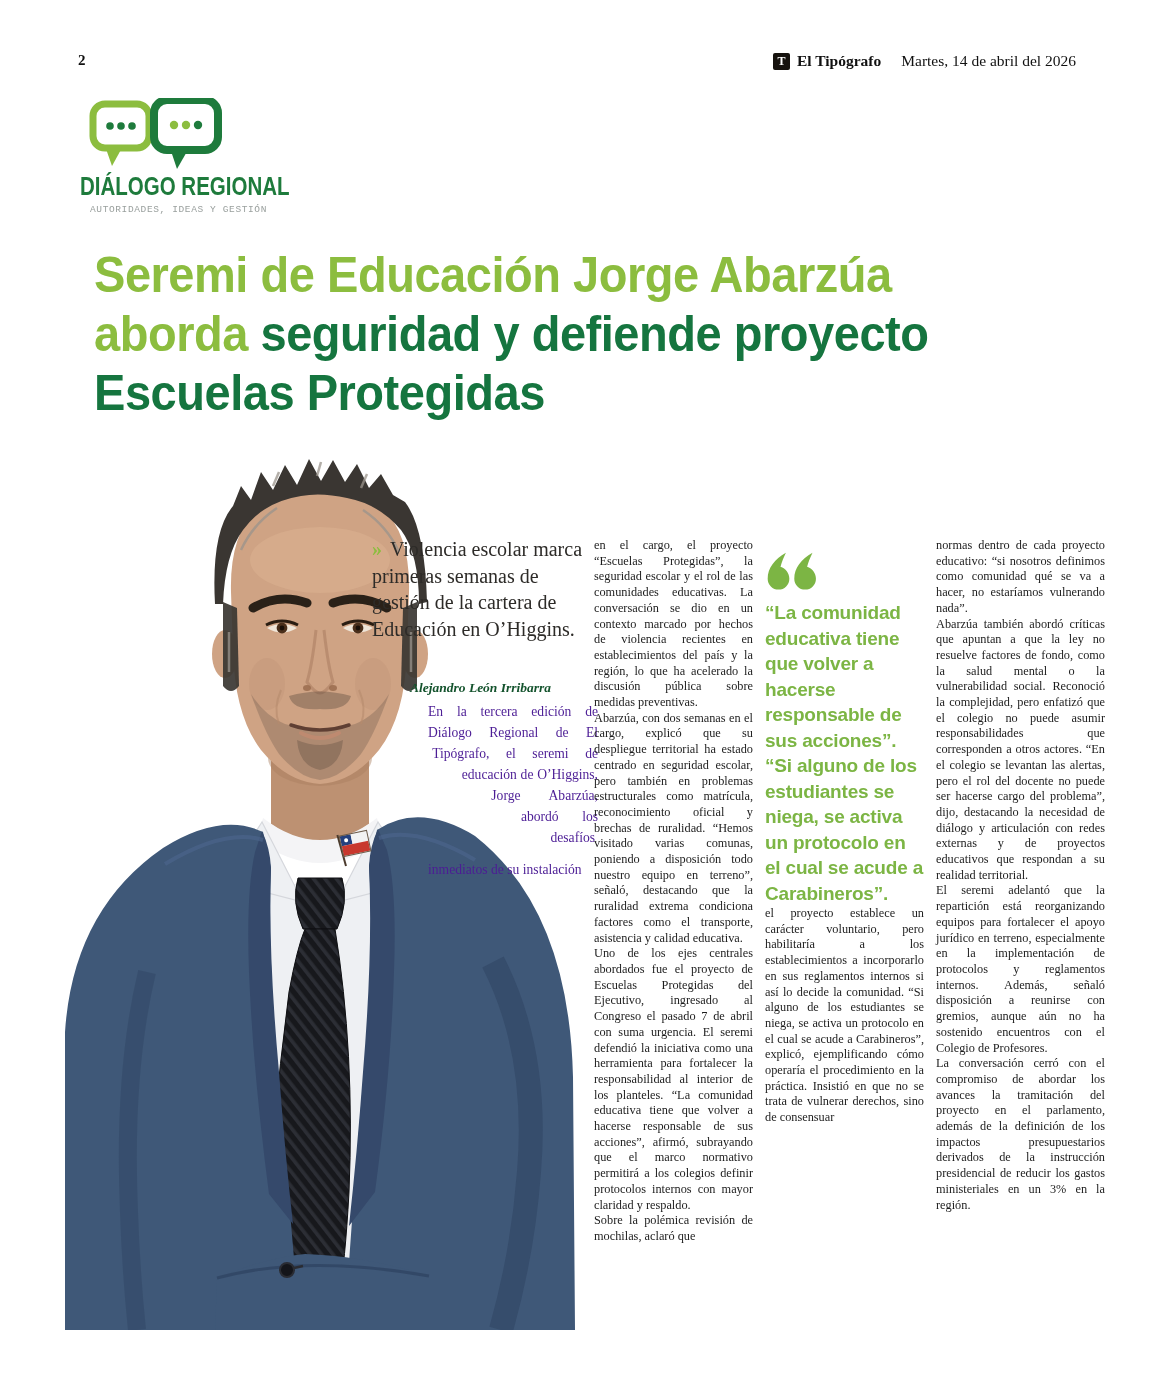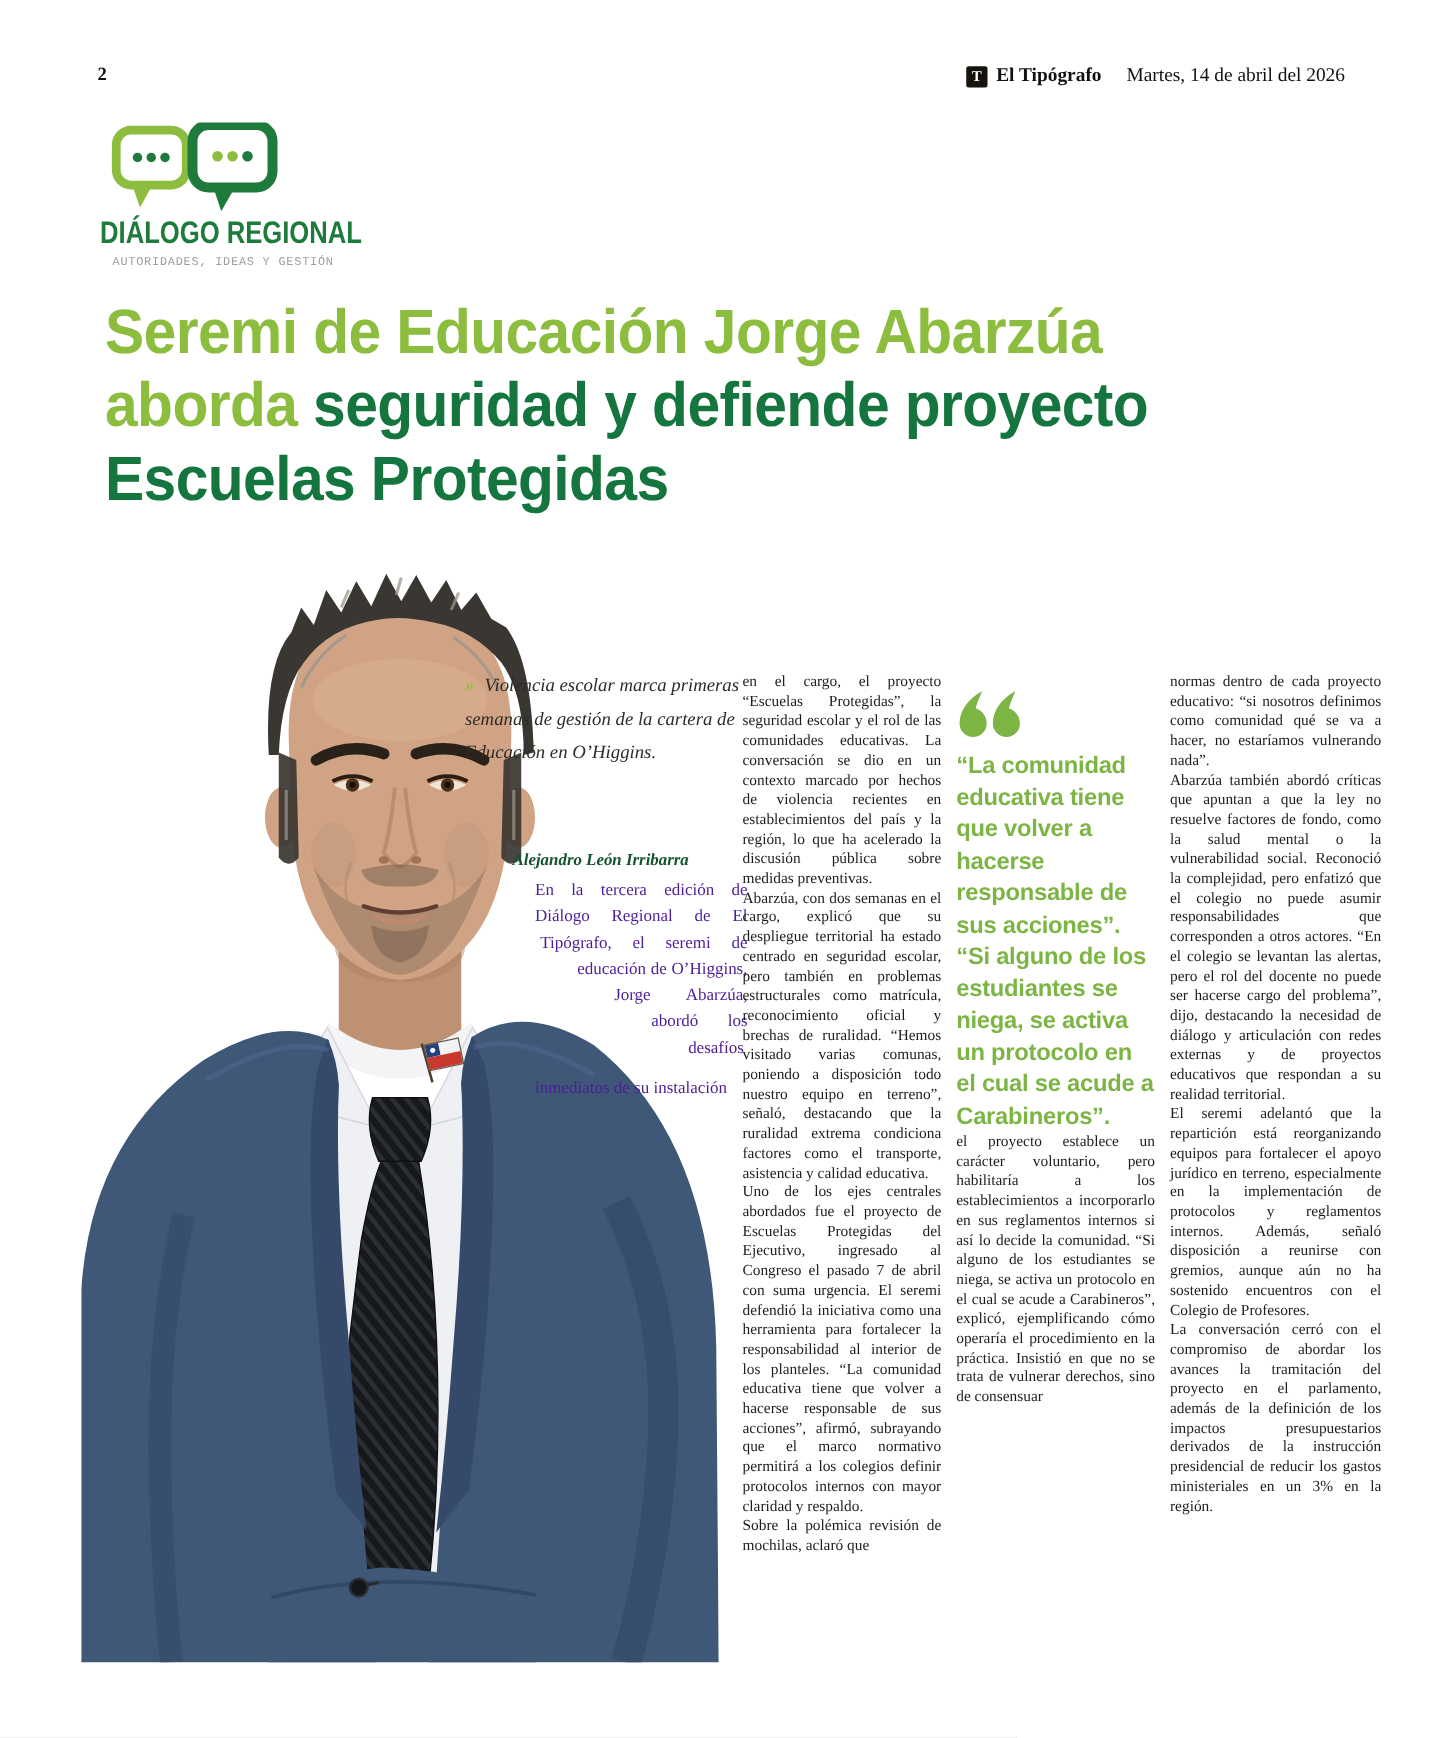--- a/index.html
+++ b/index.html
@@ -23,21 +23,21 @@
                  white-space:nowrap;margin-top:3px;margin-left:10px;}
 
   
   .headline{left:78px;top:230px;width:1020px;font-family:"Liberation Sans",sans-serif;font-weight:bold;
             font-size:50px;line-height:59px;letter-spacing:-.5px;}
   .hl-line{transform:scaleX(.94);transform-origin:left;white-space:nowrap;}
   .hl-light{color:#8cbd3f;}
   .hl-dark{color:#15753f;}
 
   
-  .kicker{left:372px;top:536px;width:226px;font-size:15px;line-height:26.5px;color:#2d2b28;font-style:italic;}
+  .kicker{left:372px;top:536px;width:226px;font-size:20px;line-height:26.5px;color:#2d2b28;}
   .kicker-marker{color:#8cbd3f;font-weight:bold;margin-right:8px;}
   .byline{left:410px;top:680px;width:170px;font-weight:bold;font-style:italic;font-size:13.5px;color:#14532d;}
   .intro{left:428px;top:701px;width:170px;font-size:13.6px;line-height:21px;text-align:justify;color:#4c1d95;}
   .wrap-shape{float:left;width:138px;height:158px;shape-outside:polygon(0 38%,100% 100%,0 100%);}
 
   
   .col{font-size:12.3px;line-height:15.7px;text-align:justify;color:#1c1c1c;}
   .col p{margin:0;}
   .col1{left:594px;top:538px;width:159px;}
   .col2{left:765px;top:550px;width:159px;}
@@ -69,21 +69,21 @@
       <rect x="66" y="2" width="64" height="50" rx="13" fill="#ffffff" stroke="#1e7b3c" stroke-width="8"></rect>
       <path d="M82 50 L89 71 L101 50 Z" fill="#1e7b3c"></path>
       <circle cx="86" cy="27" r="4.2" fill="#8cbd3f"></circle>
         <circle cx="98" cy="27" r="4.2" fill="#8cbd3f"></circle>
         <circle cx="110" cy="27" r="4.2" fill="#1e7b3c"></circle>
     </svg>
     <div class="logo-title">DIÁLOGO REGIONAL</div>
     <div class="logo-subtitle">AUTORIDADES, IDEAS Y GESTIÓN</div>
   </div>
 
-  <h1 class="abs headline" style="margin:6px">
+  <h1 class="abs headline" style="margin:16px">
     <div class="hl-line"><span class="hl-light">Seremi de Educación Jorge Abarzúa</span><span class="hl-dark"></span></div>
     <div class="hl-line"><span class="hl-light">aborda </span><span class="hl-dark">seguridad y defiende proyecto</span></div>
     <div class="hl-line"><span class="hl-light"></span><span class="hl-dark">Escuelas Protegidas</span></div>
   </h1>
 
   <svg class="abs" style="left:65px;top:432px;" width="510" height="898" viewBox="0 0 510 898">
     <title>Retrato de hombre con traje azul, camisa blanca, corbata oscura a rayas y pin de bandera chilena en la solapa</title>
     <defs>
       <pattern id="ts" width="9" height="9" patternUnits="userSpaceOnUse" patternTransform="rotate(-38)">
         <rect width="9" height="9" fill="#17181c"></rect>

